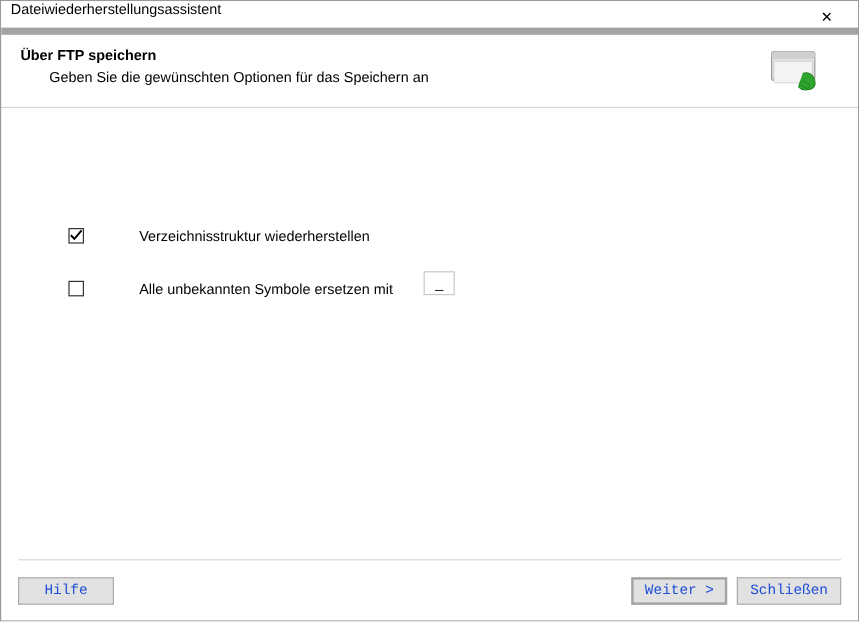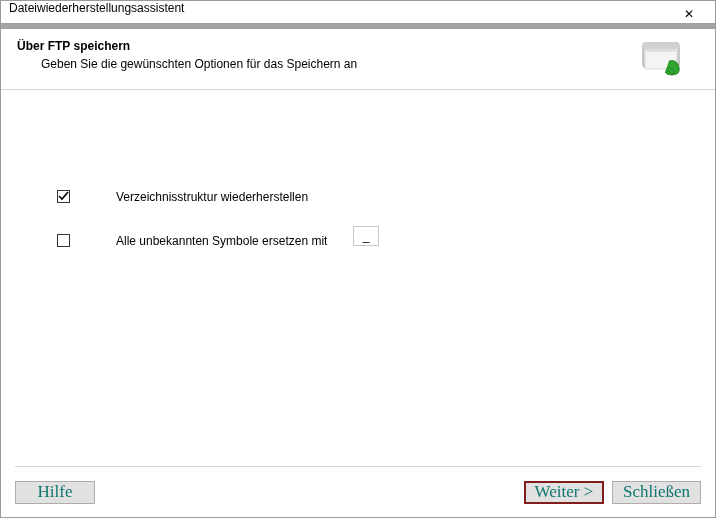--- a/index.html
+++ b/index.html
@@ -87,29 +87,29 @@
   .footer {
     height: 50px;
     display: flex; align-items: center;
     padding: 0 14px;
   }
   .spacer { flex: 1; }
   .btn {
     min-width: 80px; height: 23px;
     border: 1px solid #adadad;
     background: #e1e1e1;
-    font-size: 17px;
-    font-family: Liberation Serif, serif;
+    font-size: 12px;
+    font-family: Liberation Mono, monospace;
     padding: 0 10px;
     margin-left: 8px;
     cursor: pointer;
     display: inline-flex; align-items: center; justify-content: center;
-    color: #0f766e;
+    color: #1d4ed8;
   }
-  .btn.primary { border: 2px solid #7f1d1d; background: #e1e1e1; height: 23px; padding: 0 6px; }
+  .btn.primary { border: 2px solid #a3a3a3; background: #e1e1e1; height: 23px; padding: 0 6px; }
   .btn-help { margin-left: 0; }
   .gap-right { }
 </style>
 </head>
 <body>
 
 <div class="window">
 
   <div class="titlebar">
     <div class="title">Dateiwiederherstellungsassistent</div>

